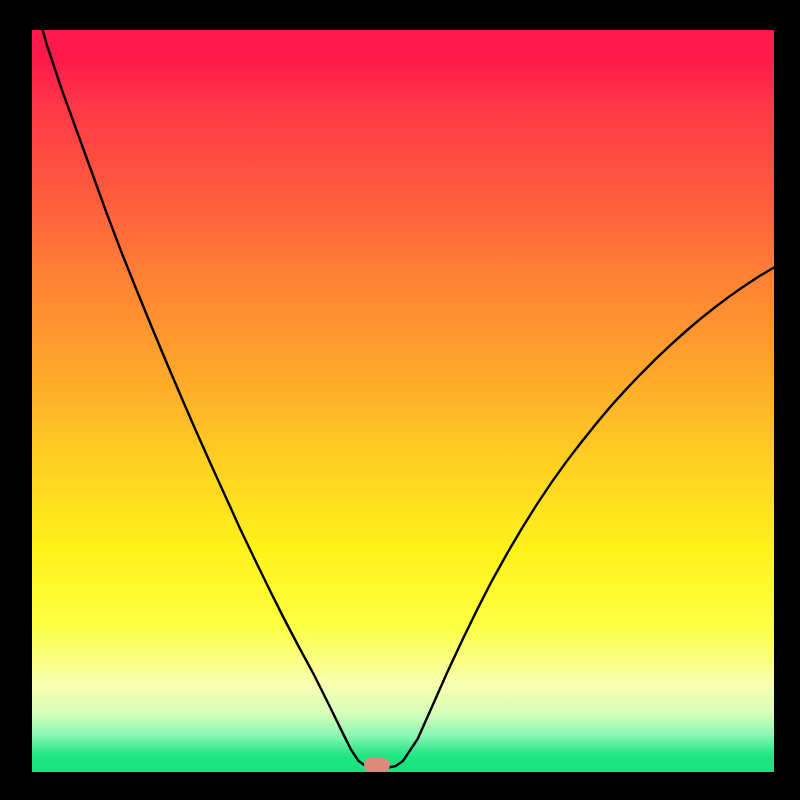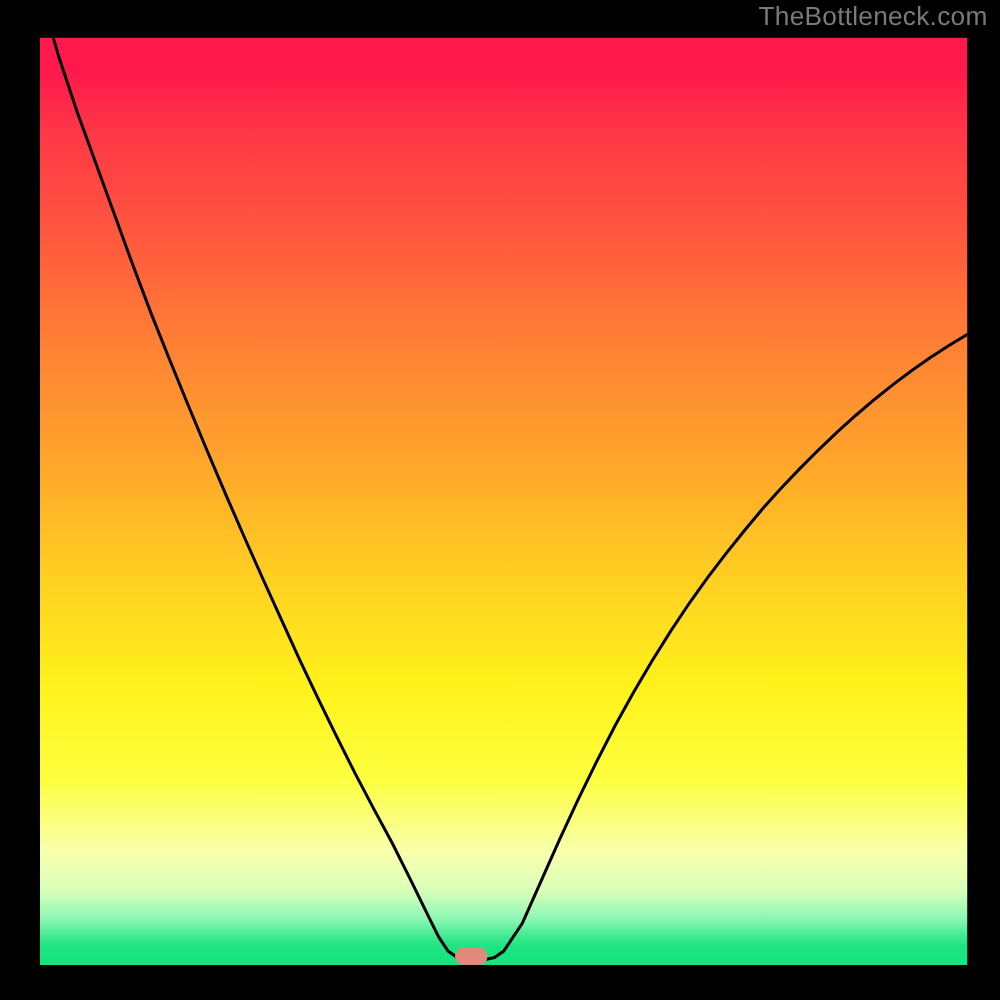--- a/index.html
+++ b/index.html
@@ -69,21 +69,20 @@
     background: #e08a7c;
     transform: translate(-50%, -50%);
     z-index: 5;
   }
 </style>
 </head>
 <body>
 
 <div class="frame">
 
-  <div class="watermark">TheBottleneck.com</div>
 
   <div class="plot-area">
     <div class="gradient"></div>
 
     <svg class="curve" viewBox="0 0 742 742" preserveAspectRatio="none">
       <path id="curve-path" fill="none" stroke="#000" stroke-width="2.4" stroke-linecap="round" d="M0.00 -37.10 L14.84 14.84 L29.68 59.36 L44.52 100.17 L59.36 140.98 L74.20 181.79 L89.04 221.12 L103.88 258.22 L118.72 294.57 L133.56 330.19 L148.40 365.06 L163.24 399.20 L178.08 432.59 L192.92 465.23 L207.76 497.88 L222.60 529.05 L237.44 559.47 L252.28 589.15 L267.12 617.34 L281.96 644.80 L296.80 674.48 L311.64 704.90 L319.06 719.74 L326.48 730.87 L333.90 736.06 L341.32 738.29 L348.74 738.29 L356.16 737.55 L363.58 736.06 L371.00 730.87 L385.84 708.61 L400.68 675.22 L415.52 641.83 L430.36 609.92 L445.20 579.50 L460.04 550.56 L474.88 523.85 L489.72 498.62 L504.56 474.88 L519.40 452.62 L534.24 431.84 L549.08 412.55 L563.92 394.00 L578.76 376.19 L593.60 359.87 L608.44 344.29 L623.28 329.45 L638.12 315.35 L652.96 301.99 L667.80 289.38 L682.64 277.51 L697.48 266.38 L712.32 255.99 L727.16 246.34 L742.00 237.44 "></path>
     </svg>
 
     <div class="marker" id="marker" style="left: 345.03px; top: 734.58px;"></div>
   </div>

